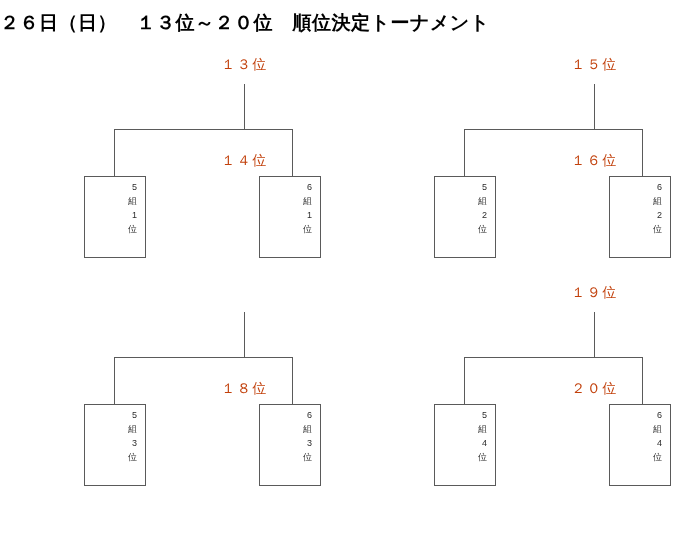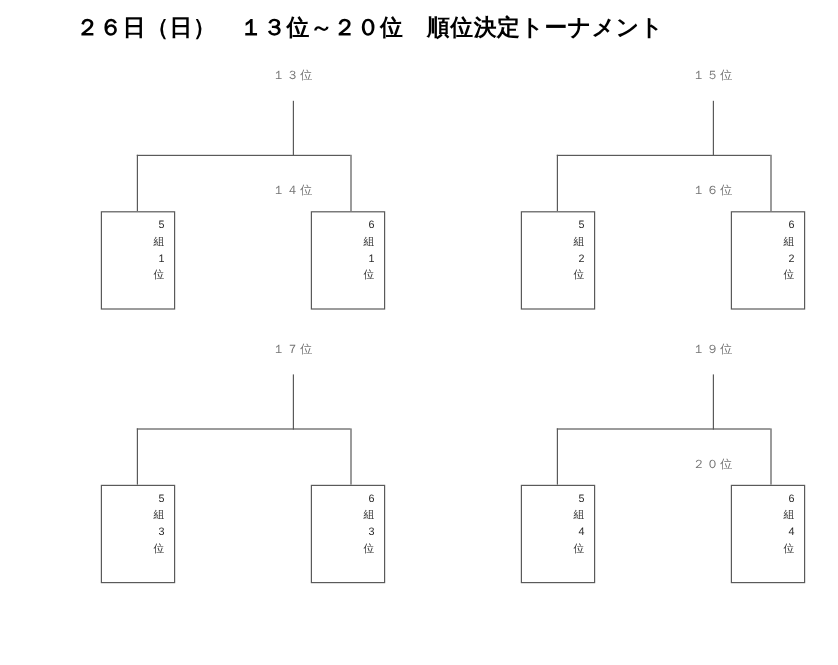--- a/index.html
+++ b/index.html
@@ -14,44 +14,44 @@
     overflow: hidden;
     font-family: "Liberation Sans", "DejaVu Sans", sans-serif;
     color: #1a1a1a;
   }
 
   #page-title {
     position: absolute;
     left: 0;
     top: 10px;
     width: 553px;
-    text-align: right;
+    text-align: left;
     font-size: 19px;
     font-weight: bold;
     letter-spacing: 0.5px;
     color: #000000;
     white-space: pre;
   }
 
   
   .bracket {
     position: absolute;
     width: 349px;
     height: 235px;
   }
 
   .top-label,
   .mid-label {
     position: absolute;
     width: 349px;
     left: 0;
     text-align: center;
-    font-size: 10px;
+    font-size: 14px;
     letter-spacing: 1.5px;
-    color: #737373;
+    color: #c2410c;
     white-space: pre;
   }
   .top-label { top: 4px; }
   .mid-label { top: 88px; margin-top: 12px; }
 
   
   .stem-top {
     position: absolute;
     left: 174px;
     top: 32px;
@@ -146,23 +146,23 @@
   </div>
   <div class="team-box right">
     <div class="team-text">6
 組
 2
 位</div>
   </div>
 </div>
 
 <div class="bracket" style="left:70px; top:280px;">
-  <div class="top-label">１７位</div>
   <div class="stem-top"></div>
   <div class="bar"></div>
+  <div class="mid-label">１８位</div>
   <div class="stem-drop left"></div>
   <div class="stem-drop right"></div>
   <div class="team-box left">
     <div class="team-text">5
 組
 3
 位</div>
   </div>
   <div class="team-box right">
     <div class="team-text">6

